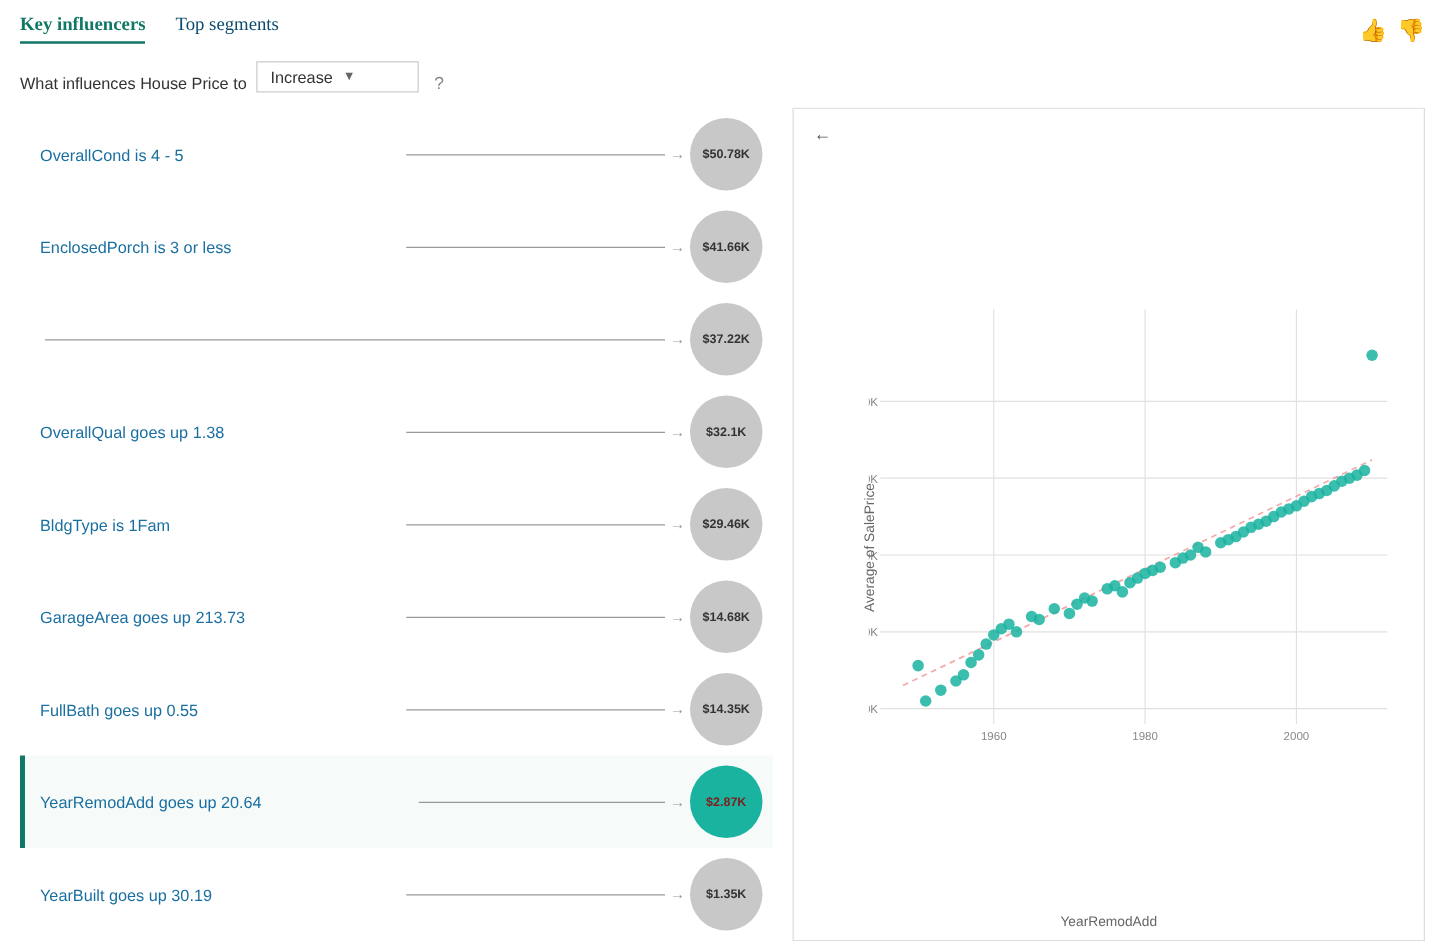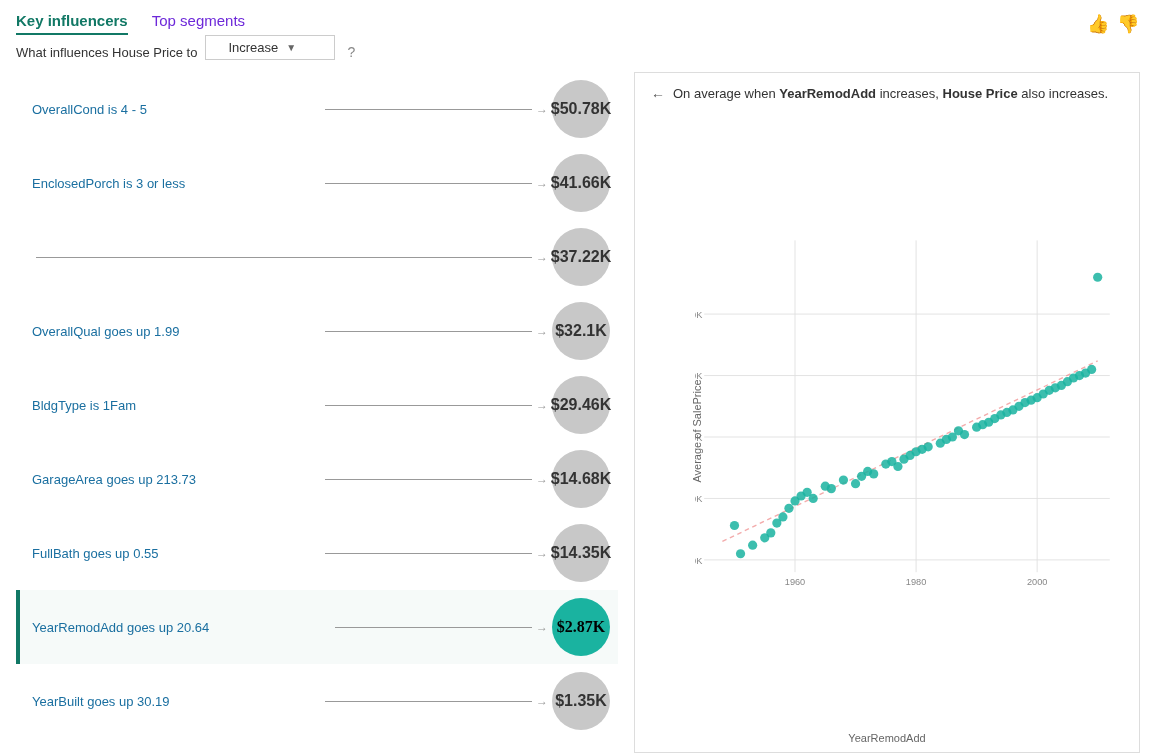--- a/index.html
+++ b/index.html
@@ -1,39 +1,39 @@
 <!DOCTYPE html>
 <html><head>
   <meta charset="utf-8">
   <style>
     * { box-sizing: border-box; margin: 0; padding: 0; }
     body { font-family: 'Segoe UI', Arial, sans-serif; font-size: 13px; background: #f3f3f3; color: #333; width: 1156px; height: 753px; overflow: hidden; }
     .container { width: 1156px; height: 753px; background: #fff; display: flex; flex-direction: column; padding: 12px 16px 0 16px; }
-    .header { display: flex; align-items: center; justify-content: space-between; margin-bottom: 0; }
+    .header { display: flex; align-items: center; justify-content: space-between; margin-bottom: 14px; font-family: Liberation Serif, serif; }
     .tabs { display: flex; gap: 24px; }
-    .tab { font-size: 15px; color: #6d28d9; cursor: pointer; padding-bottom: 4px; }
+    .tab { font-size: 15px; color: #0c4a6e; cursor: pointer; padding-bottom: 4px; }
     .tab.active { color: #117865; border-bottom: 2px solid #117865; font-weight: 600; }
     .header-icons { display: flex; gap: 8px; }
     .header-icon { font-size: 18px; color: #888; cursor: pointer; }
     .filter-row { display: flex; align-items: flex-end; gap: 8px; margin-bottom: 12px; font-size: 13px; color: #333; }
     .dropdown { display: flex; align-items: center; border: 1px solid #ccc; background: #fff; padding: 4px 10px; min-width: 130px; cursor: pointer; font-size: 13px; color: #333; }
-    .dropdown span { flex: 1; margin-left: 12px; }
+    .dropdown span { flex: 1; }
     .dropdown .chevron { font-size: 10px; color: #666; margin-left: 8px; }
     .question-mark { color: #888; font-size: 14px; cursor: pointer; margin-left: 4px; }
     .main-content { display: flex; flex: 1; gap: 0; overflow: hidden; }
     .left-panel { width: 610px; overflow-y: auto; padding-right: 8px; padding-bottom: 16px; }
     .influencer-row { display: flex; align-items: center; padding: 8px 8px 8px 12px; cursor: pointer; position: relative; }
     .influencer-row.selected { border-left: 4px solid #117865; background: rgba(17,120,101,0.04); gap: 20px; }
     .influencer-row:not(.selected) { border-left: 4px solid transparent; justify-content: center; }
     .influencer-label { flex: 1; color: #1a6fa0; font-size: 13px; }
     .influencer-bar-area { flex: 1; display: flex; align-items: center; }
     .influencer-line { height: 1px; background: #999; flex: 1; margin: 0 4px; }
     .arrow { color: #999; font-size: 12px; }
-    .bubble { width: 58px; height: 58px; border-radius: 50%; background: #c8c8c8; display: flex; align-items: center; justify-content: center; font-size: 16px; color: #333; font-weight: 600; text-align: center; margin-left: 4px; flex-shrink: 0; }
-    .bubble.teal { background: #1ab3a0; color: #000000; font-family: Liberation Serif, serif; }
+    .bubble { width: 58px; height: 58px; border-radius: 50%; background: #c8c8c8; display: flex; align-items: center; justify-content: center; font-size: 10px; color: #333; font-weight: 600; text-align: center; margin-left: 4px; flex-shrink: 0; }
+    .bubble.teal { background: #1ab3a0; color: #7f1d1d; }
     .right-panel { flex: 1; border: 1px solid #ddd; background: #fff; display: flex; flex-direction: column; margin-left: 8px; overflow: hidden; min-width: 500px; }
     .chart-header { padding: 12px 16px 8px 16px; display: flex; align-items: center; gap: 8px; border-bottom: none; }
     .back-arrow { color: #555; font-size: 14px; cursor: pointer; }
     .chart-title { font-size: 13px; color: #333; }
     .chart-area { flex: 1; position: relative; padding: 10px 20px 40px 60px; }
     svg.scatter { width: 100%; height: 100%; }
     .y-axis-label { position: absolute; left: 10px; top: 50%; transform: translateY(-50%) rotate(-90deg); font-size: 11px; color: #666; white-space: nowrap; }
     .x-axis-label { position: absolute; bottom: 8px; left: 50%; transform: translateX(-50%); font-size: 11px; color: #666; }
   </style>
 </head>
@@ -79,21 +79,21 @@
           </div>
         </div>
         <div class="influencer-row">
           <div class="influencer-bar-area">
             <div class="influencer-line"></div>
             <span class="arrow">→</span>
             <div class="bubble">$37.22K</div>
           </div>
         </div>
         <div class="influencer-row">
-          <div class="influencer-label">OverallQual goes up 1.99</div>
+          <div class="influencer-label">OverallQual goes up 1.38</div>
           <div class="influencer-bar-area">
             <div class="influencer-line"></div>
             <span class="arrow">→</span>
             <div class="bubble">$32.1K</div>
           </div>
         </div>
         <div class="influencer-row">
           <div class="influencer-label">BldgType is 1Fam</div>
           <div class="influencer-bar-area">
             <div class="influencer-line"></div>
@@ -131,21 +131,20 @@
             <div class="influencer-line"></div>
             <span class="arrow">→</span>
             <div class="bubble">$1.35K</div>
           </div>
         </div>
       </div>
 
     <div class="right-panel">
       <div class="chart-header">
         <span class="back-arrow">←</span>
-        <span class="chart-title" id="chart-title-text">On average when <strong>YearRemodAdd</strong> increases, <strong>House Price</strong> also increases.</span>
       </div>
       <div class="chart-area" id="chart-area">
         <span class="y-axis-label">Average of SalePrice</span>
         <span class="x-axis-label">YearRemodAdd</span>
         <svg class="scatter" id="scatter-svg" viewBox="0 0 460 400">
             <line x1="10" x2="450" y1="356.6666666666667" y2="356.6666666666667" stroke="#e0e0e0" stroke-width="1"></line>
             <text x="8" y="360.6666666666667" text-anchor="end" font-size="10" fill="#888">$100K</text>
             <line x1="10" x2="450" y1="290" y2="290" stroke="#e0e0e0" stroke-width="1"></line>
             <text x="8" y="294" text-anchor="end" font-size="10" fill="#888">$150K</text>
             <line x1="10" x2="450" y1="223.33333333333334" y2="223.33333333333334" stroke="#e0e0e0" stroke-width="1"></line>

